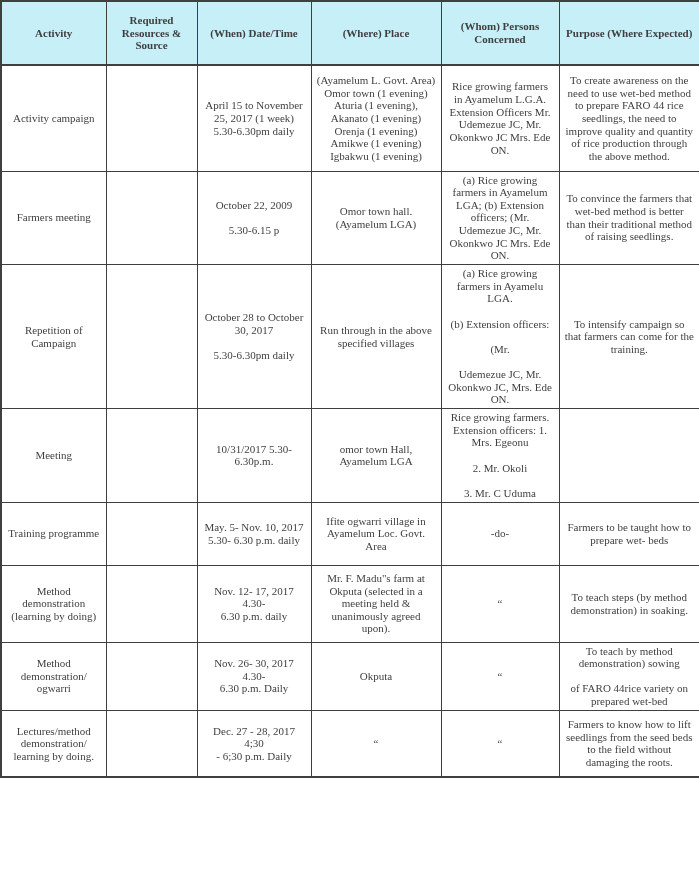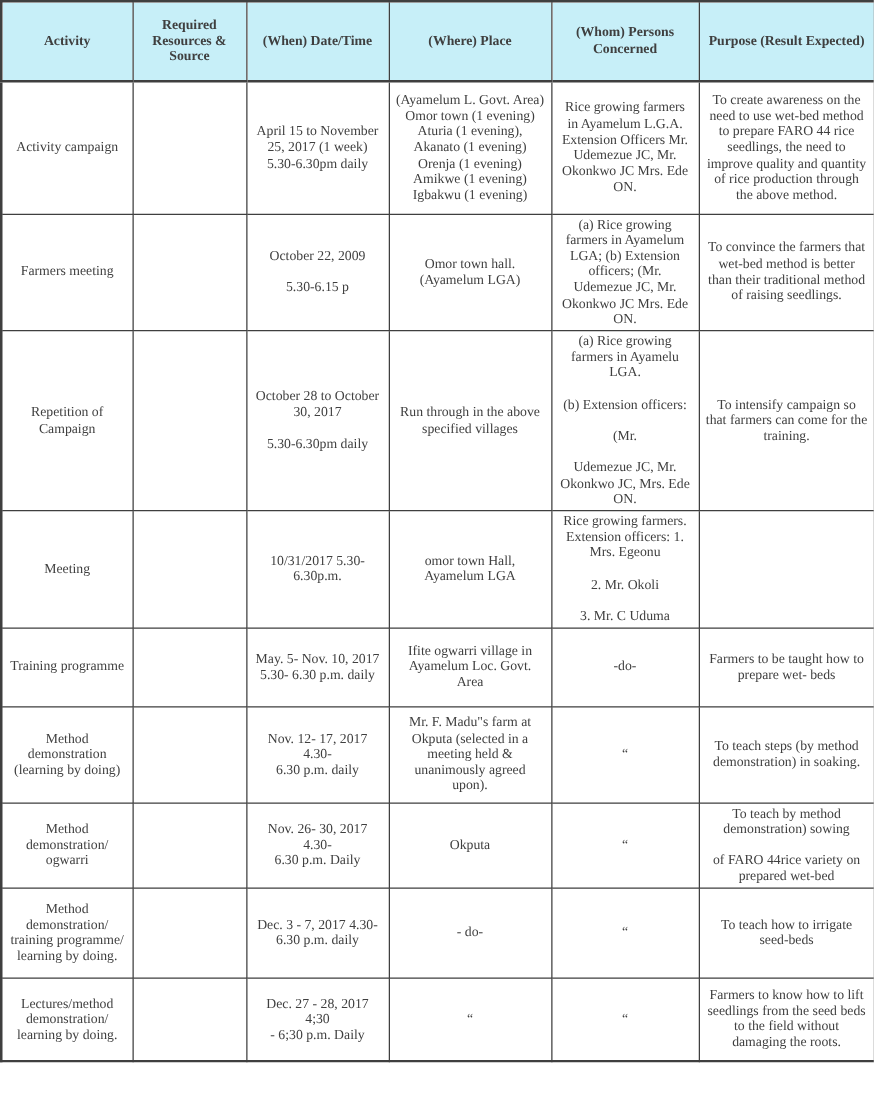--- a/index.html
+++ b/index.html
@@ -45,21 +45,21 @@
     <col style="width:118px">
     <col style="width:141px">
   </colgroup>
   <thead>
     <tr style="height:64px">
       <th>Activity</th>
       <th>Required Resources &amp; Source</th>
       <th>(When) Date/Time</th>
       <th>(Where) Place</th>
       <th>(Whom) Persons Concerned</th>
-      <th>Purpose (Result Expected)</th>
+      <th>Purpose (Where Expected)</th>
     </tr>
   </thead>
   <tbody>
     <tr style="height:106px">
       <td>Activity campaign</td>
       <td></td>
       <td>April 15 to November 25, 2017 (1 week) 5.30-6.30pm daily</td>
       <td>(Ayamelum L. Govt. Area)
 Omor town (1 evening)
 Aturia (1 evening),
@@ -132,29 +132,20 @@
       <td>Method demonstration/ ogwarri</td>
       <td></td>
       <td>Nov. 26- 30, 2017 4.30-
 6.30 p.m. Daily</td>
       <td>Okputa</td>
       <td>“</td>
       <td>To teach by method demonstration) sowing
 
 of FARO 44rice variety on prepared wet-bed</td>
     </tr>
-    <tr style="height:72px">
-      <td>Method demonstration/ training programme/ learning by doing.</td>
-      <td></td>
-      <td>Dec. 3 - 7, 2017 4.30-
-6.30 p.m. daily</td>
-      <td>- do-</td>
-      <td>“</td>
-      <td>To teach how to irrigate seed-beds</td>
-    </tr>
     <tr style="height:67px">
       <td>Lectures/method demonstration/ learning by doing.</td>
       <td></td>
       <td>Dec. 27 - 28, 2017 4;30
 - 6;30 p.m. Daily</td>
       <td>“</td>
       <td>“</td>
       <td>Farmers to know how to lift seedlings from the seed beds to the field without damaging the roots.</td>
     </tr>
   </tbody>

